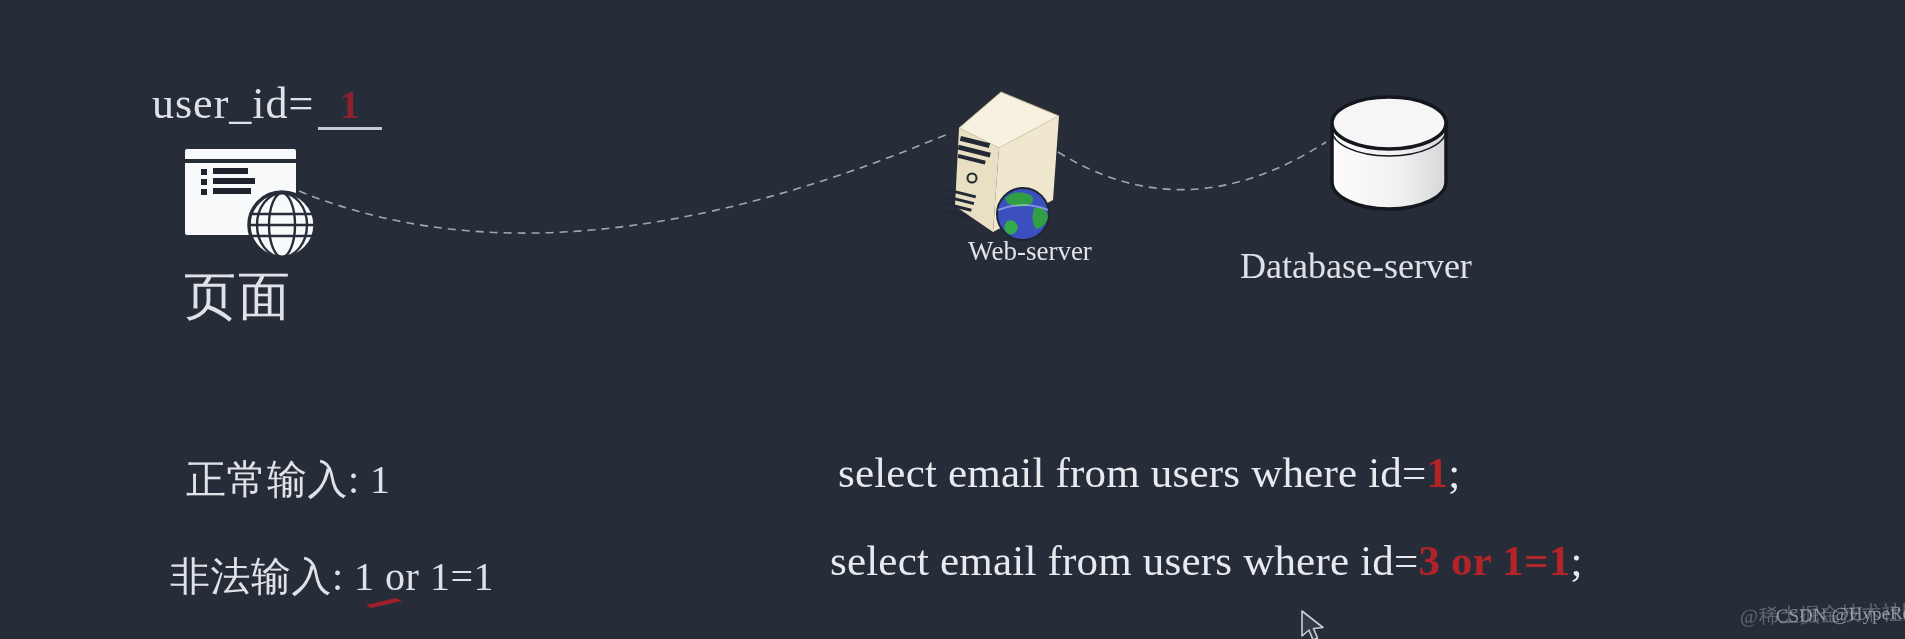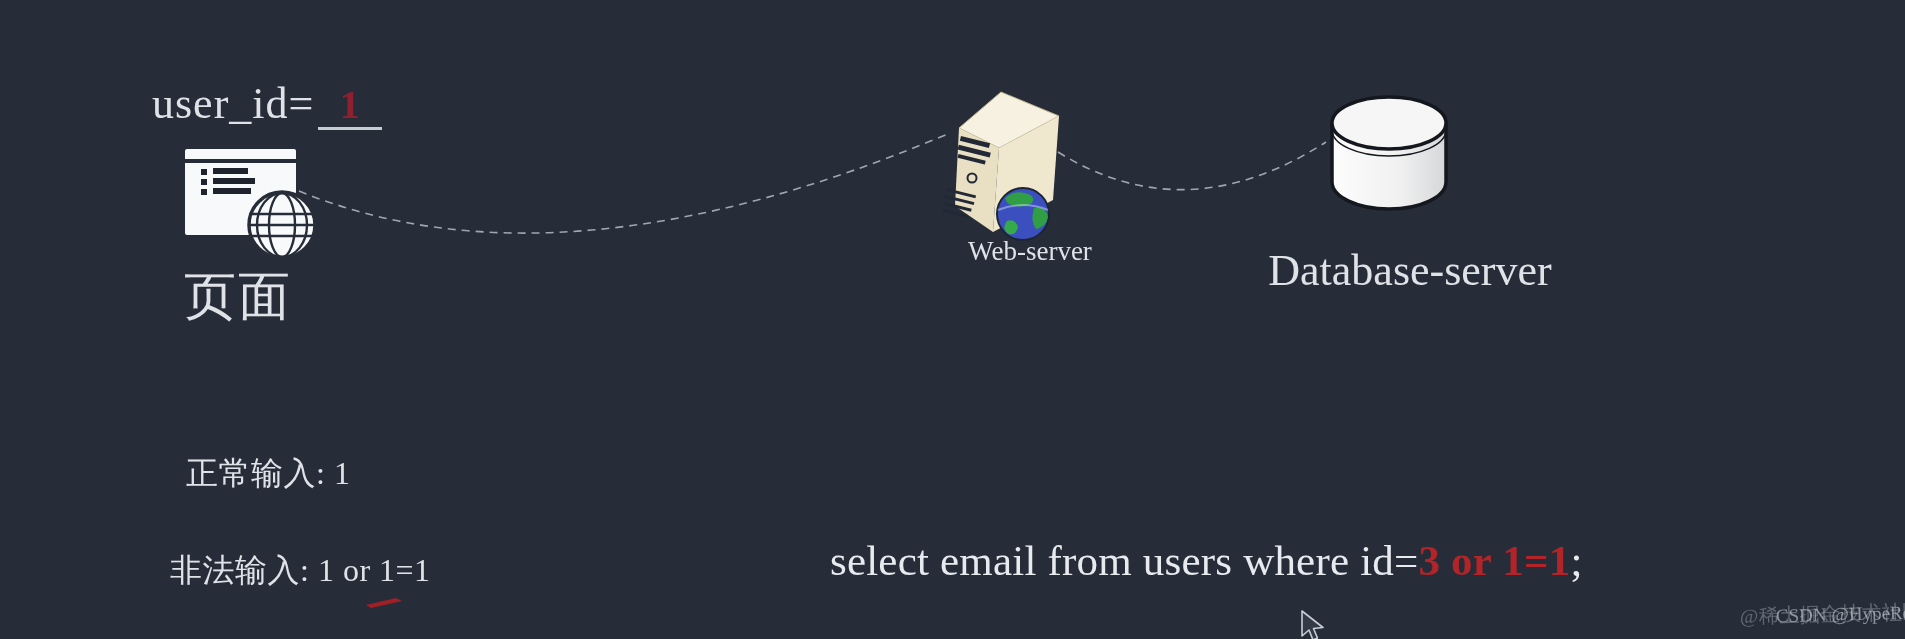--- a/index.html
+++ b/index.html
@@ -38,24 +38,24 @@
   
   .page-icon{left:183px;top:145px;}
   .page-label{left:184px;top:262px;font-size:52px;letter-spacing:2px;}
 
   
   .server-icon{left:943px;top:84px;}
   .server-label{left:860px;top:236px;width:340px;text-align:center;font-size:27px;}
 
   
   .db-icon{left:1326px;top:90px;}
-  .db-label{left:1240px;top:245px;width:340px;text-align:center;font-size:44px;}
+  .db-label{left:1240px;top:245px;width:340px;font-size:36px;}
 
   
-  .input-label{font-size:32px;letter-spacing:.5px;}
+  .input-label{font-size:40px;letter-spacing:.5px;}
   .row1-label{left:186px;top:452px;}
   .row2-label{left:170px;top:549px;}
   .sql{font-size:43px;letter-spacing:.2px;color:#e7ebef;}
   .row1-sql{left:838px;top:448px;}
   .row2-sql{left:830px;top:536px;}
   .hl{color:var(--highlight-red,#b22428);font-weight:bold;}
   .swoosh{left:366px;top:596px;}
 
   
   .watermark{left:1740px;top:599px;width:170px;height:40px;transform:rotate(-1.5deg);}
@@ -152,20 +152,22 @@
         </linearGradient>
       </defs>
       <path d="M6,33 L6,92 A57,27 0 0 0 120,92 L120,33" fill="url(#dbgrad)" stroke="#14171e" stroke-width="3.5"></path>
       <ellipse cx="63" cy="33" rx="57" ry="26" fill="#f6f6f6" stroke="#14171e" stroke-width="3.5"></ellipse>
       <path d="M6,40 A57,26 0 0 0 120,40" fill="none" stroke="#14171e" stroke-width="1.5"></path>
     </svg>
   </div>
   <div class="abs db-label">Database-server</div>
 
   <div class="abs input-label row1-label">正常输入: 1</div>
+  <div class="abs sql row1-sql"><span>select email from users where id=</span><span class="hl">1</span><span>;</span>
+  </div>
 
   <div class="abs input-label row2-label">非法输入: 1 or 1=1</div>
   <svg class="abs swoosh" width="38" height="14" viewBox="0 0 38 14">
     <polygon points="0,9 30,2 36,5 5,12" fill="#a11f26"></polygon>
   </svg>
   <div class="abs sql row2-sql"><span>select email from users where id=</span><span class="hl">3 or 1=1</span><span>;</span>
   </div>
 
   <div class="abs watermark">
     <span class="wm-back">@稀土掘金技术社区</span>

